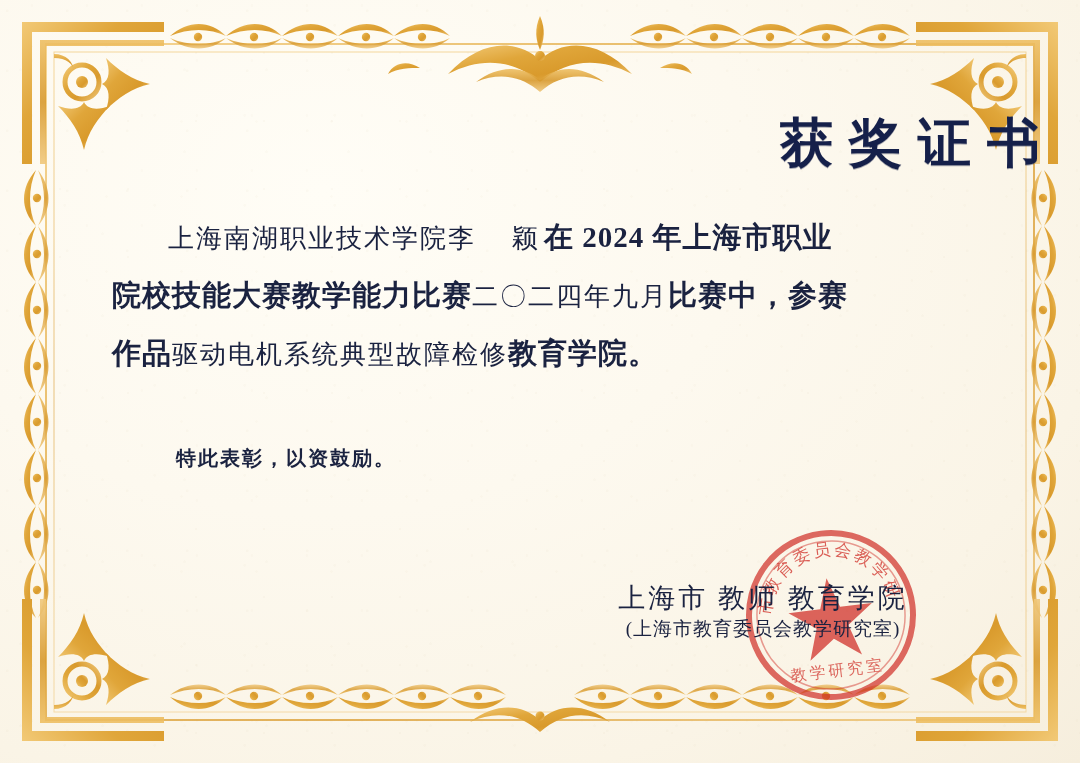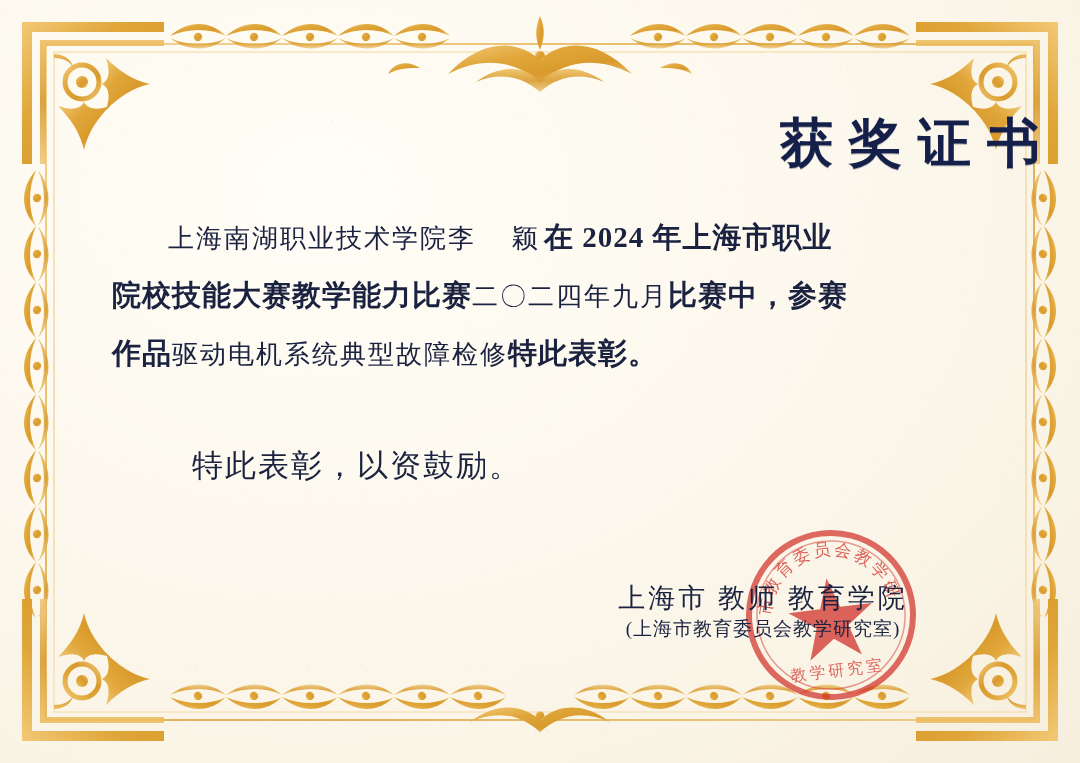--- a/index.html
+++ b/index.html
@@ -108,27 +108,27 @@
     font-weight: bold;
     font-size: 29px;
   }
 
   .line-indent {
     text-indent: 56px;
   }
 
   .commend {
     position: absolute;
-    left: 112px;
+    left: 96px;
     top: 445px;
     width: 862px;
     text-indent: 80px;
     font-family: "Liberation Serif", serif;
-    font-weight: normal;
-    font-size: 31px;
+    font-weight: bold;
+    font-size: 20px;
     color: #1a2240;
     letter-spacing: 2px;
   }
 
   
   .signature {
     position: absolute;
     right: 152px;
     top: 580px;
     width: 330px;
@@ -363,21 +363,21 @@
     <div class="title">获奖证书</div>
 
     <div class="body-block">
       <div class="para line-indent">
         <span class="seg-fill">上海南湖职业技术学院</span><span class="seg-name">李　颖</span><span class="seg-year">在 2024 年上海市职业</span>
       </div>
       <div class="para">
         <span class="seg-bold">院校技能大赛教学能力比赛</span><span class="seg-fill">二〇二四年九月</span><span class="seg-bold">比赛中，参赛</span>
       </div>
       <div class="para">
-        <span class="seg-bold">作品</span><span class="seg-fill">驱动电机系统典型故障检修</span><span class="seg-bold">特此表彰。</span>
+        <span class="seg-bold">作品</span><span class="seg-fill">驱动电机系统典型故障检修</span><span class="seg-bold">教育学院。</span>
       </div>
     </div>
 
     <div class="commend">特此表彰，以资鼓励。</div>
 
     <div class="seal">
       <svg width="178" height="178" viewBox="0 0 178 178" xmlns="http://www.w3.org/2000/svg">
         <circle cx="89" cy="89" r="82" fill="none" stroke="#cf2a23" stroke-width="6" opacity="0.85"></circle>
         <circle cx="89" cy="89" r="74" fill="none" stroke="#cf2a23" stroke-width="1.5" opacity="0.55"></circle>
         <path id="sealarc" d="M 89 89 m -60,0 a 60,60 0 1,1 120,0" fill="none"></path>

